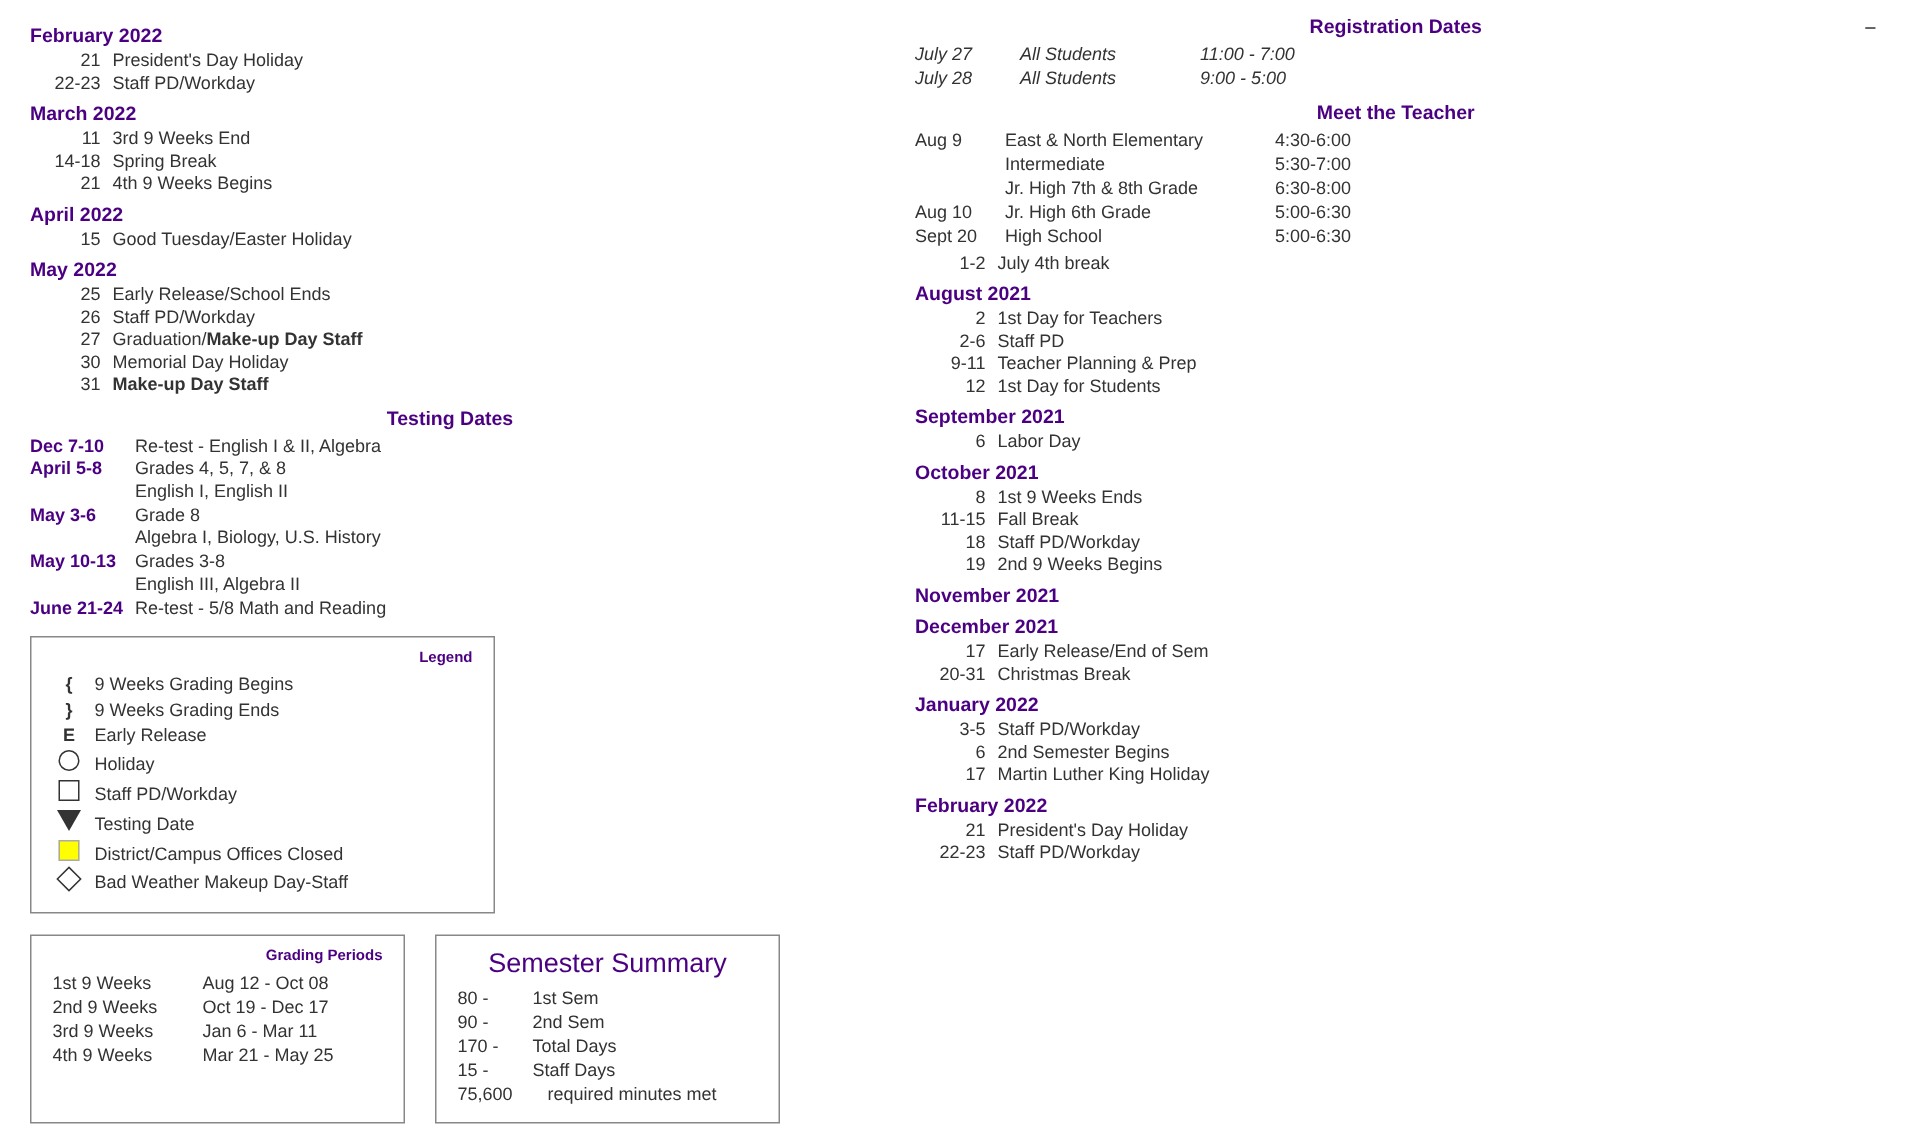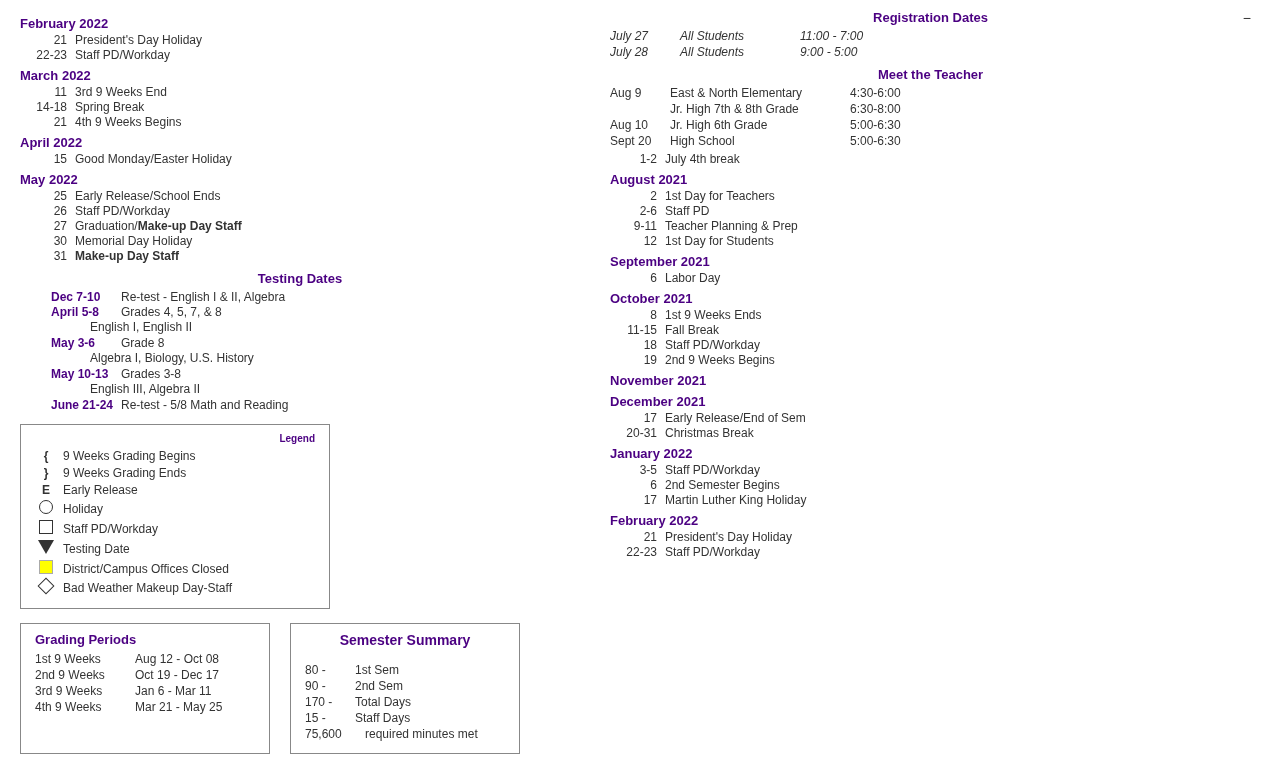--- a/index.html
+++ b/index.html
@@ -58,21 +58,20 @@
     }
     .testing-row {
       display: flex;
       margin-bottom: 1px;
     }
     .testing-date {
       min-width: 70px;
       color: #4b0082;
       font-weight: bold;
       flex-shrink: 0;
-      margin-left: 31px;
     }
     .testing-desc {
       color: #333;
     }
     .testing-sub {
       margin-left: 70px;
       color: #333;
       margin-bottom: 2px;
     }
     .legend-box {
@@ -194,24 +193,24 @@
       display: flex;
       gap: 20px;
       margin-top: 14px;
     }
     .grading-box {
       border: 1.5px solid #888;
       padding: 8px 14px 10px 14px;
       min-width: 250px;
     }
     .grading-title {
-      text-align: left;
+      text-align: right;
       font-weight: bold;
       color: #4b0082;
-      font-size: 13px;
+      font-size: 10px;
       margin-bottom: 5px;
     }
     .grading-row {
       display: flex;
       gap: 10px;
       margin-bottom: 2px;
     }
     .grading-label {
       min-width: 90px;
       color: #333;
@@ -219,24 +218,24 @@
     .grading-dates {
       color: #333;
     }
     .semester-box {
       border: 1.5px solid #888;
       padding: 8px 14px 10px 14px;
       min-width: 230px;
     }
     .semester-title {
       text-align: center;
-      font-weight: bold;
+      font-weight: normal;
       color: #4b0082;
-      font-size: 14px;
-      margin-bottom: 15px;
+      font-size: 18px;
+      margin-bottom: 5px;
     }
     .semester-row {
       display: flex;
       margin-bottom: 2px;
     }
     .semester-num {
       min-width: 50px;
       color: #333;
     }
     .semester-desc {
@@ -279,21 +278,21 @@
       <div class="event-row">
         <span class="event-date">21</span>
         <span class="event-desc">4th 9 Weeks Begins</span>
       </div>
     </div>
 
     <div>
       <div class="section-title">April 2022</div>
       <div class="event-row">
         <span class="event-date">15</span>
-        <span class="event-desc">Good Monday/Easter Holiday</span>
+        <span class="event-desc">Good Tuesday/Easter Holiday</span>
       </div>
     </div>
 
     <div>
       <div class="section-title">May 2022</div>
       <div class="event-row">
         <span class="event-date">25</span>
         <span class="event-desc">Early Release/School Ends</span>
       </div>
       <div class="event-row">
@@ -446,20 +445,25 @@
 
     <div class="center-title">Meet the Teacher</div>
     <div>
       <div class="meet-row">
         <span class="meet-date" style="min-width:60px">Aug  9</span>
         <span class="meet-who" style="min-width:180px">East &amp; North Elementary</span>
         <span class="meet-time">4:30-6:00</span>
       </div>
       <div class="meet-row">
         <span class="meet-date" style="min-width:60px"></span>
+        <span class="meet-who" style="min-width:180px">Intermediate</span>
+        <span class="meet-time">5:30-7:00</span>
+      </div>
+      <div class="meet-row">
+        <span class="meet-date" style="min-width:60px"></span>
         <span class="meet-who" style="min-width:180px">Jr. High 7th &amp; 8th Grade</span>
         <span class="meet-time">6:30-8:00</span>
       </div>
       <div class="meet-row">
         <span class="meet-date" style="min-width:60px">Aug 10</span>
         <span class="meet-who" style="min-width:180px">Jr. High 6th Grade</span>
         <span class="meet-time">5:00-6:30</span>
       </div>
       <div class="meet-row">
         <span class="meet-date" style="min-width:60px">Sept 20</span>

